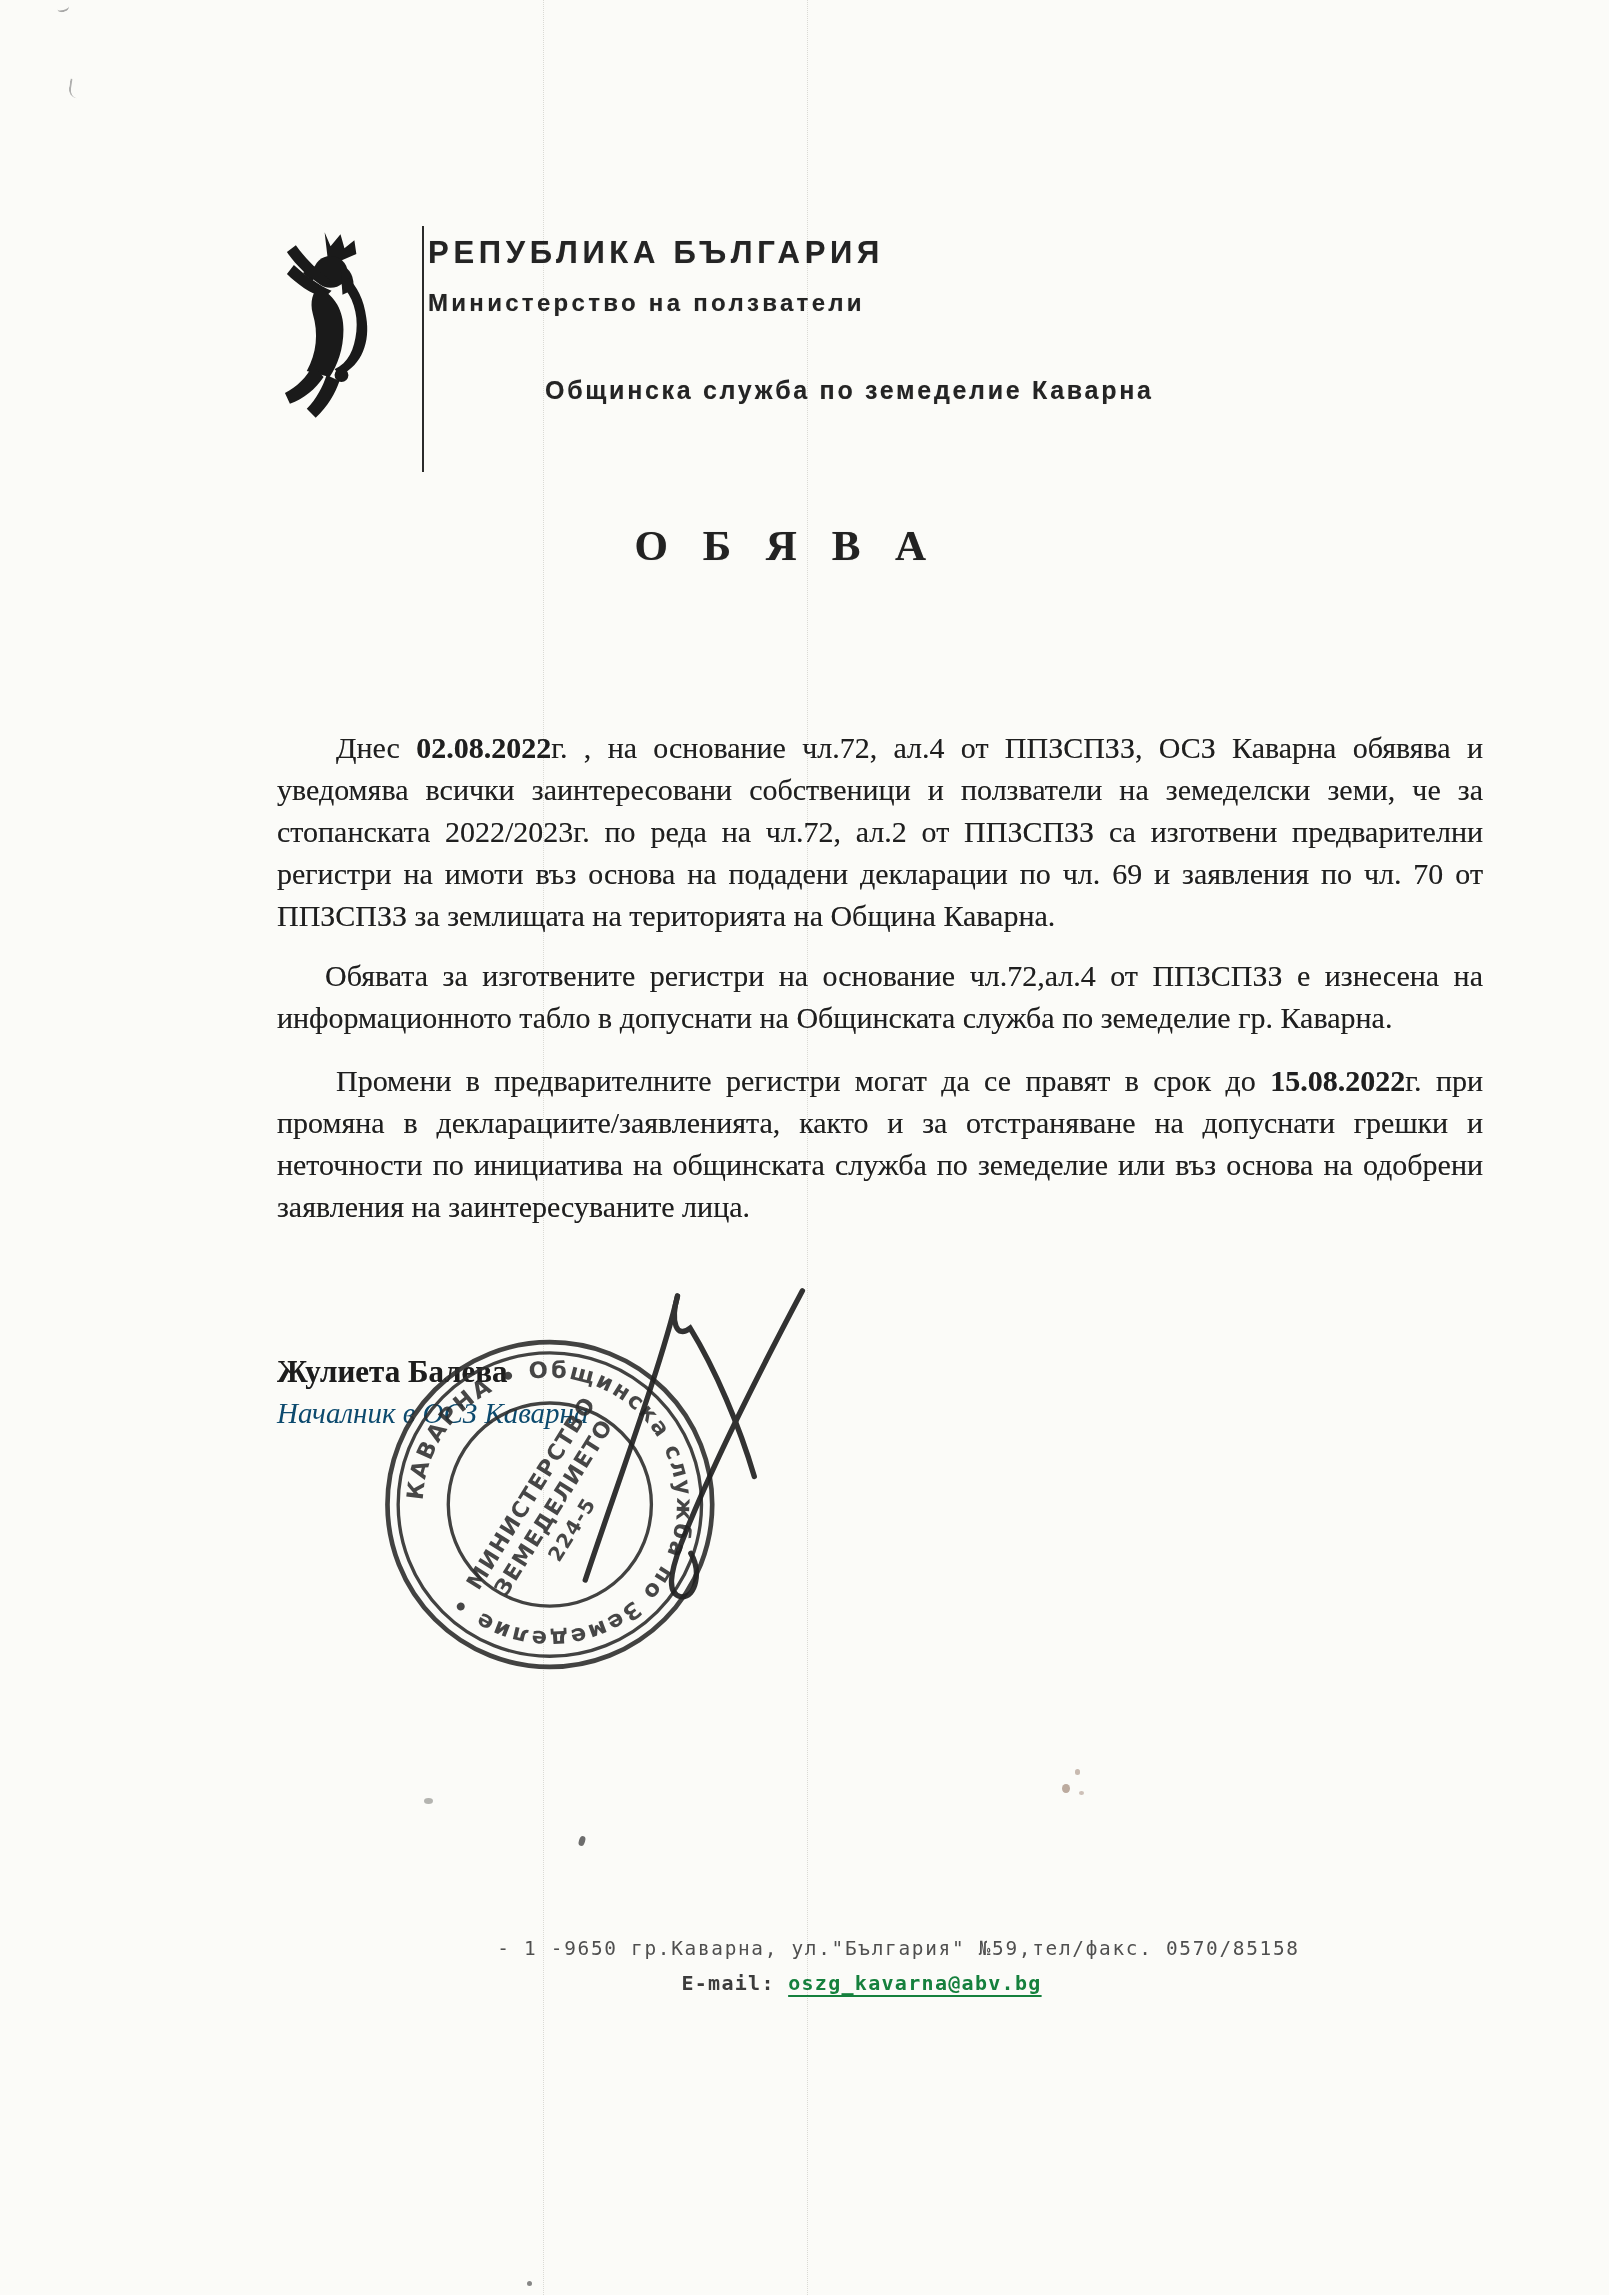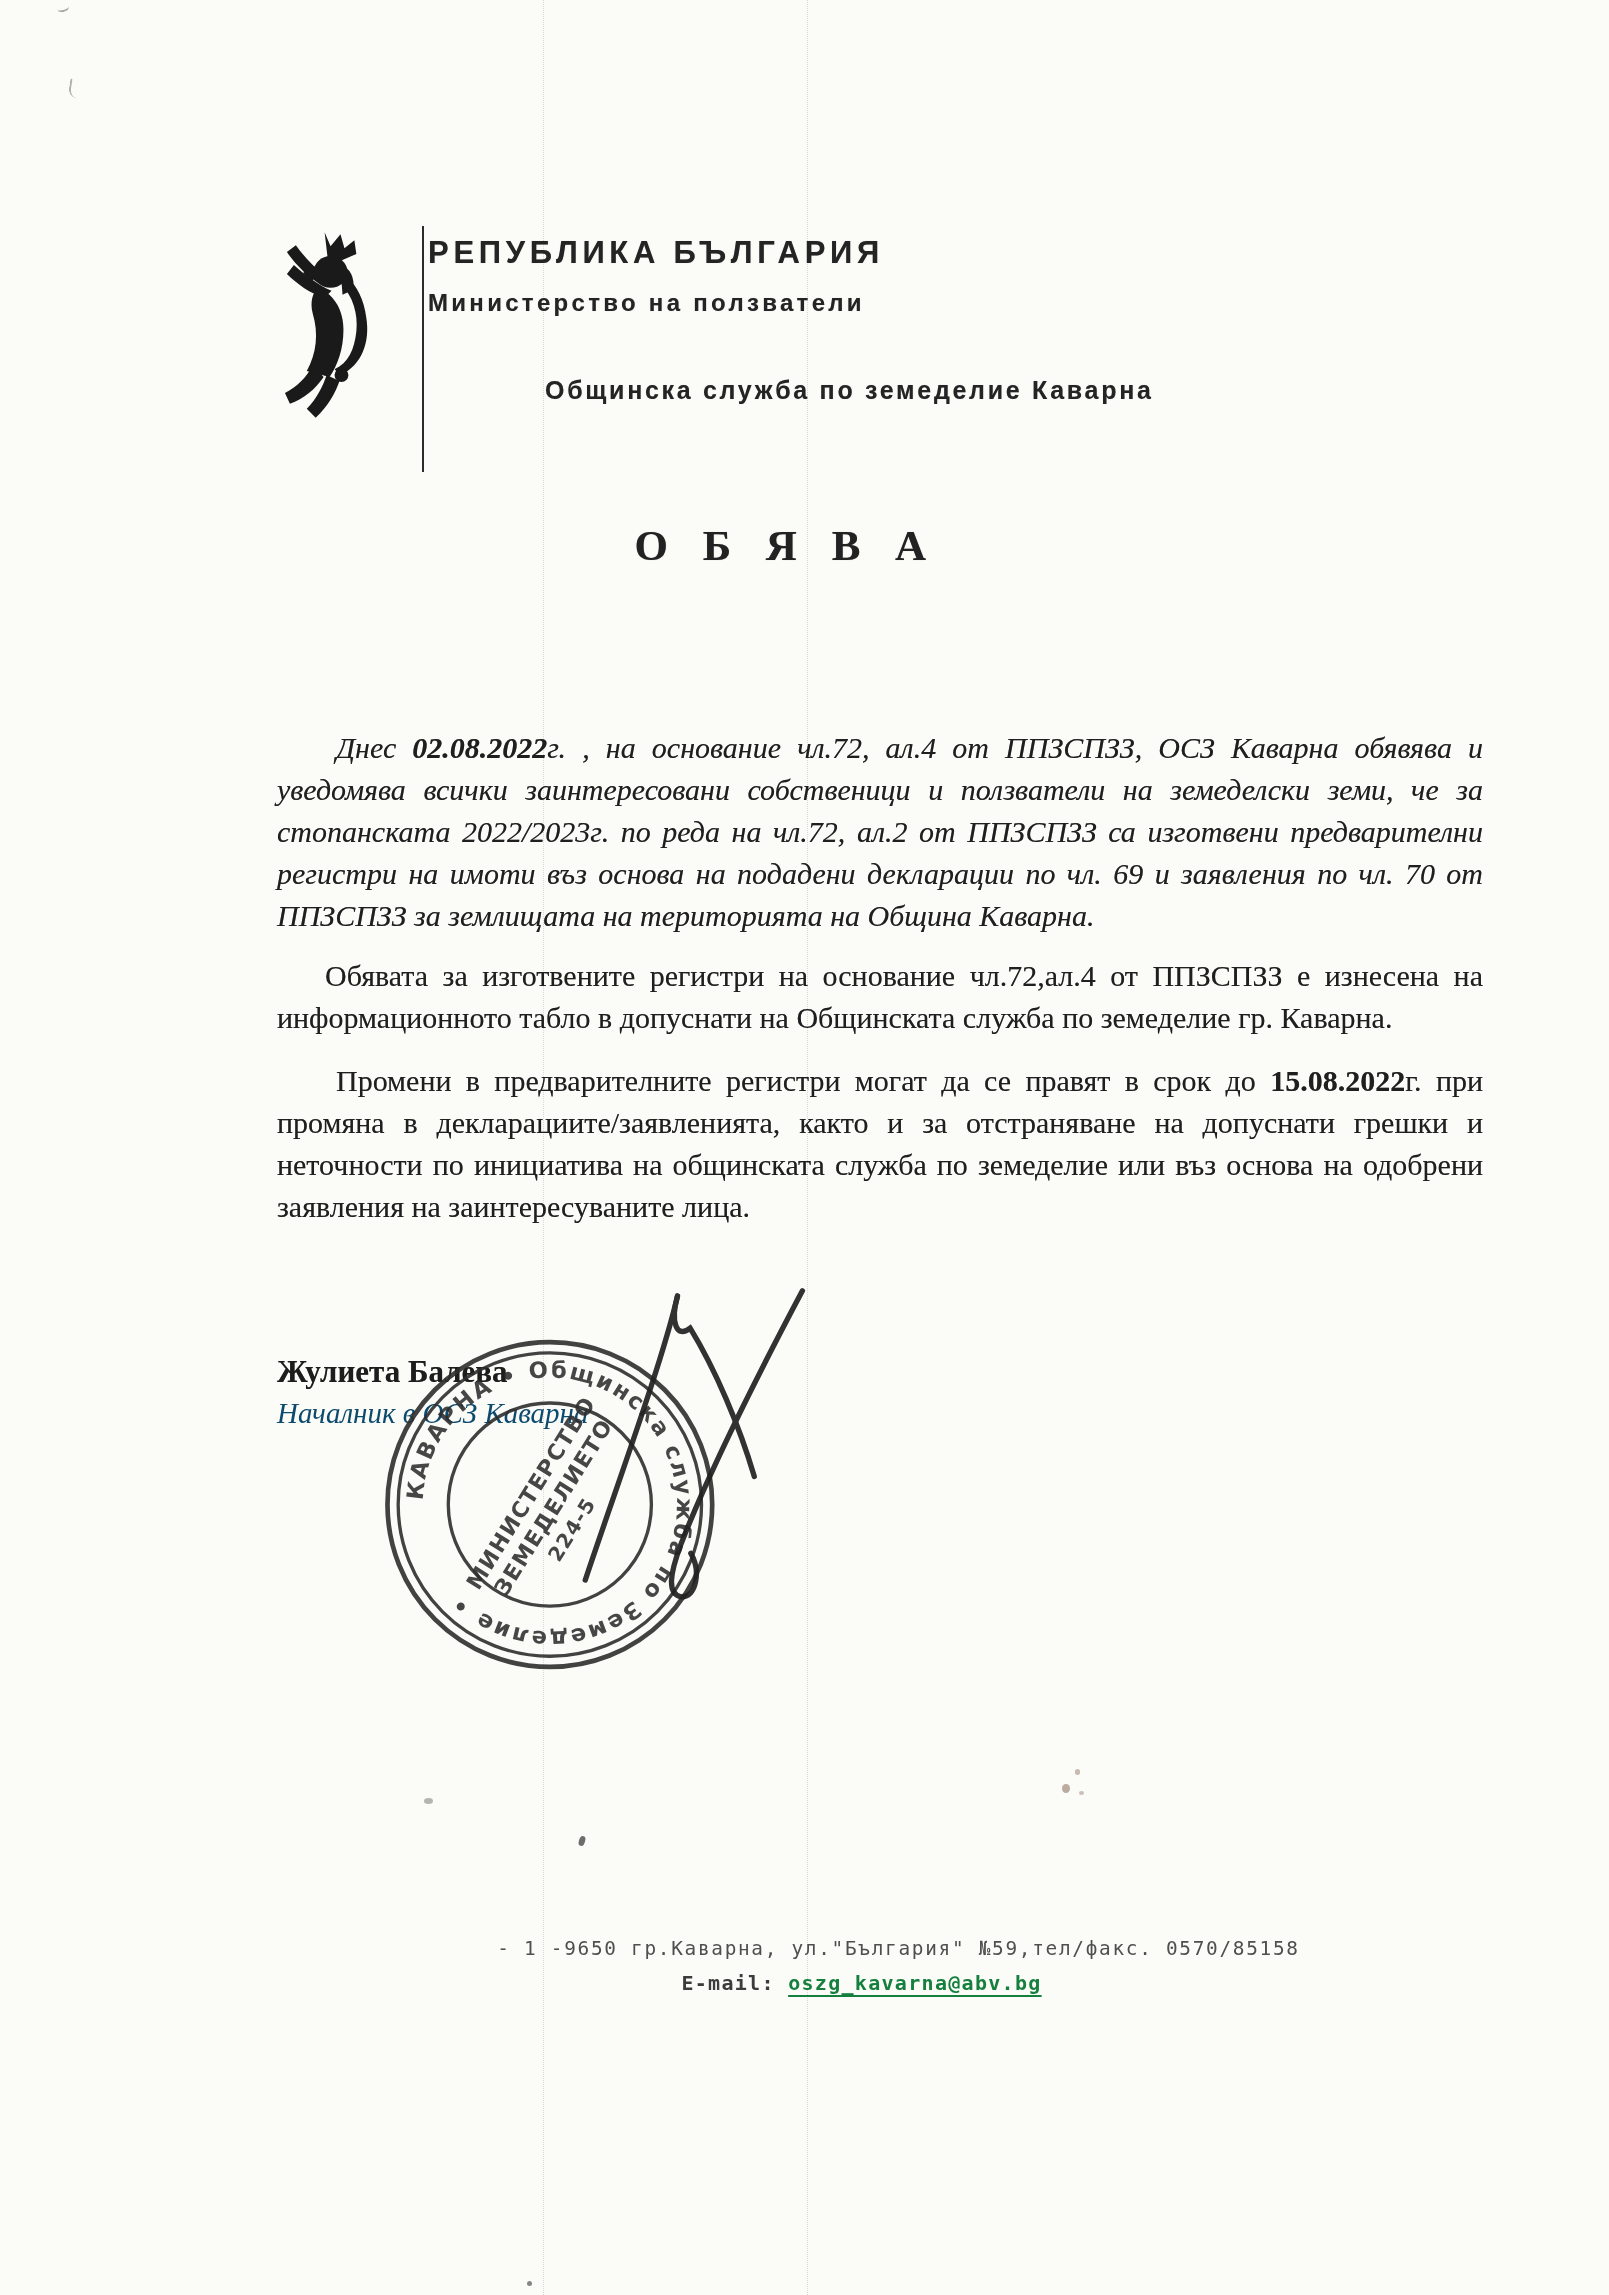--- a/index.html
+++ b/index.html
@@ -26,21 +26,21 @@
   
   .title{position:absolute;top:521px;left:0;width:1610px;text-align:center;
          font-weight:bold;font-size:43px;letter-spacing:12px;color:#222;
          transform:translateX(-18.7px);text-shadow:0 0 0.7px rgba(30,30,30,.45);}
 
   
   .bodytext{position:absolute;left:277px;top:727px;width:1206px;
             font-size:30px;line-height:42px;text-align:justify;color:#1f1f1f;
             text-shadow:0 0 0.4px rgba(30,30,30,.5);}
   .bodytext p{margin:0;}
-  .p1{text-indent:59px;margin-bottom:18px !important;font-style:italic;}
+  .p1{text-indent:59px;margin-bottom:18px !important;}
   .p2{text-indent:48px;margin-bottom:21.4px !important;}
   .p3{text-indent:31px;margin-bottom:41px !important;text-align:left;}
   .p4{text-indent:59px;}
   .bd{font-weight:bold;}
 
   
   .sig{position:absolute;left:277px;top:1354px;z-index:1;}
   .sig-name{font-weight:bold;font-size:31px;color:#1d1d1d;text-shadow:0 0 0.4px rgba(30,30,30,.5);}
   .sig-role{font-style:italic;font-size:29px;margin-top:6.7px;color:#0c4a6e;}
 

